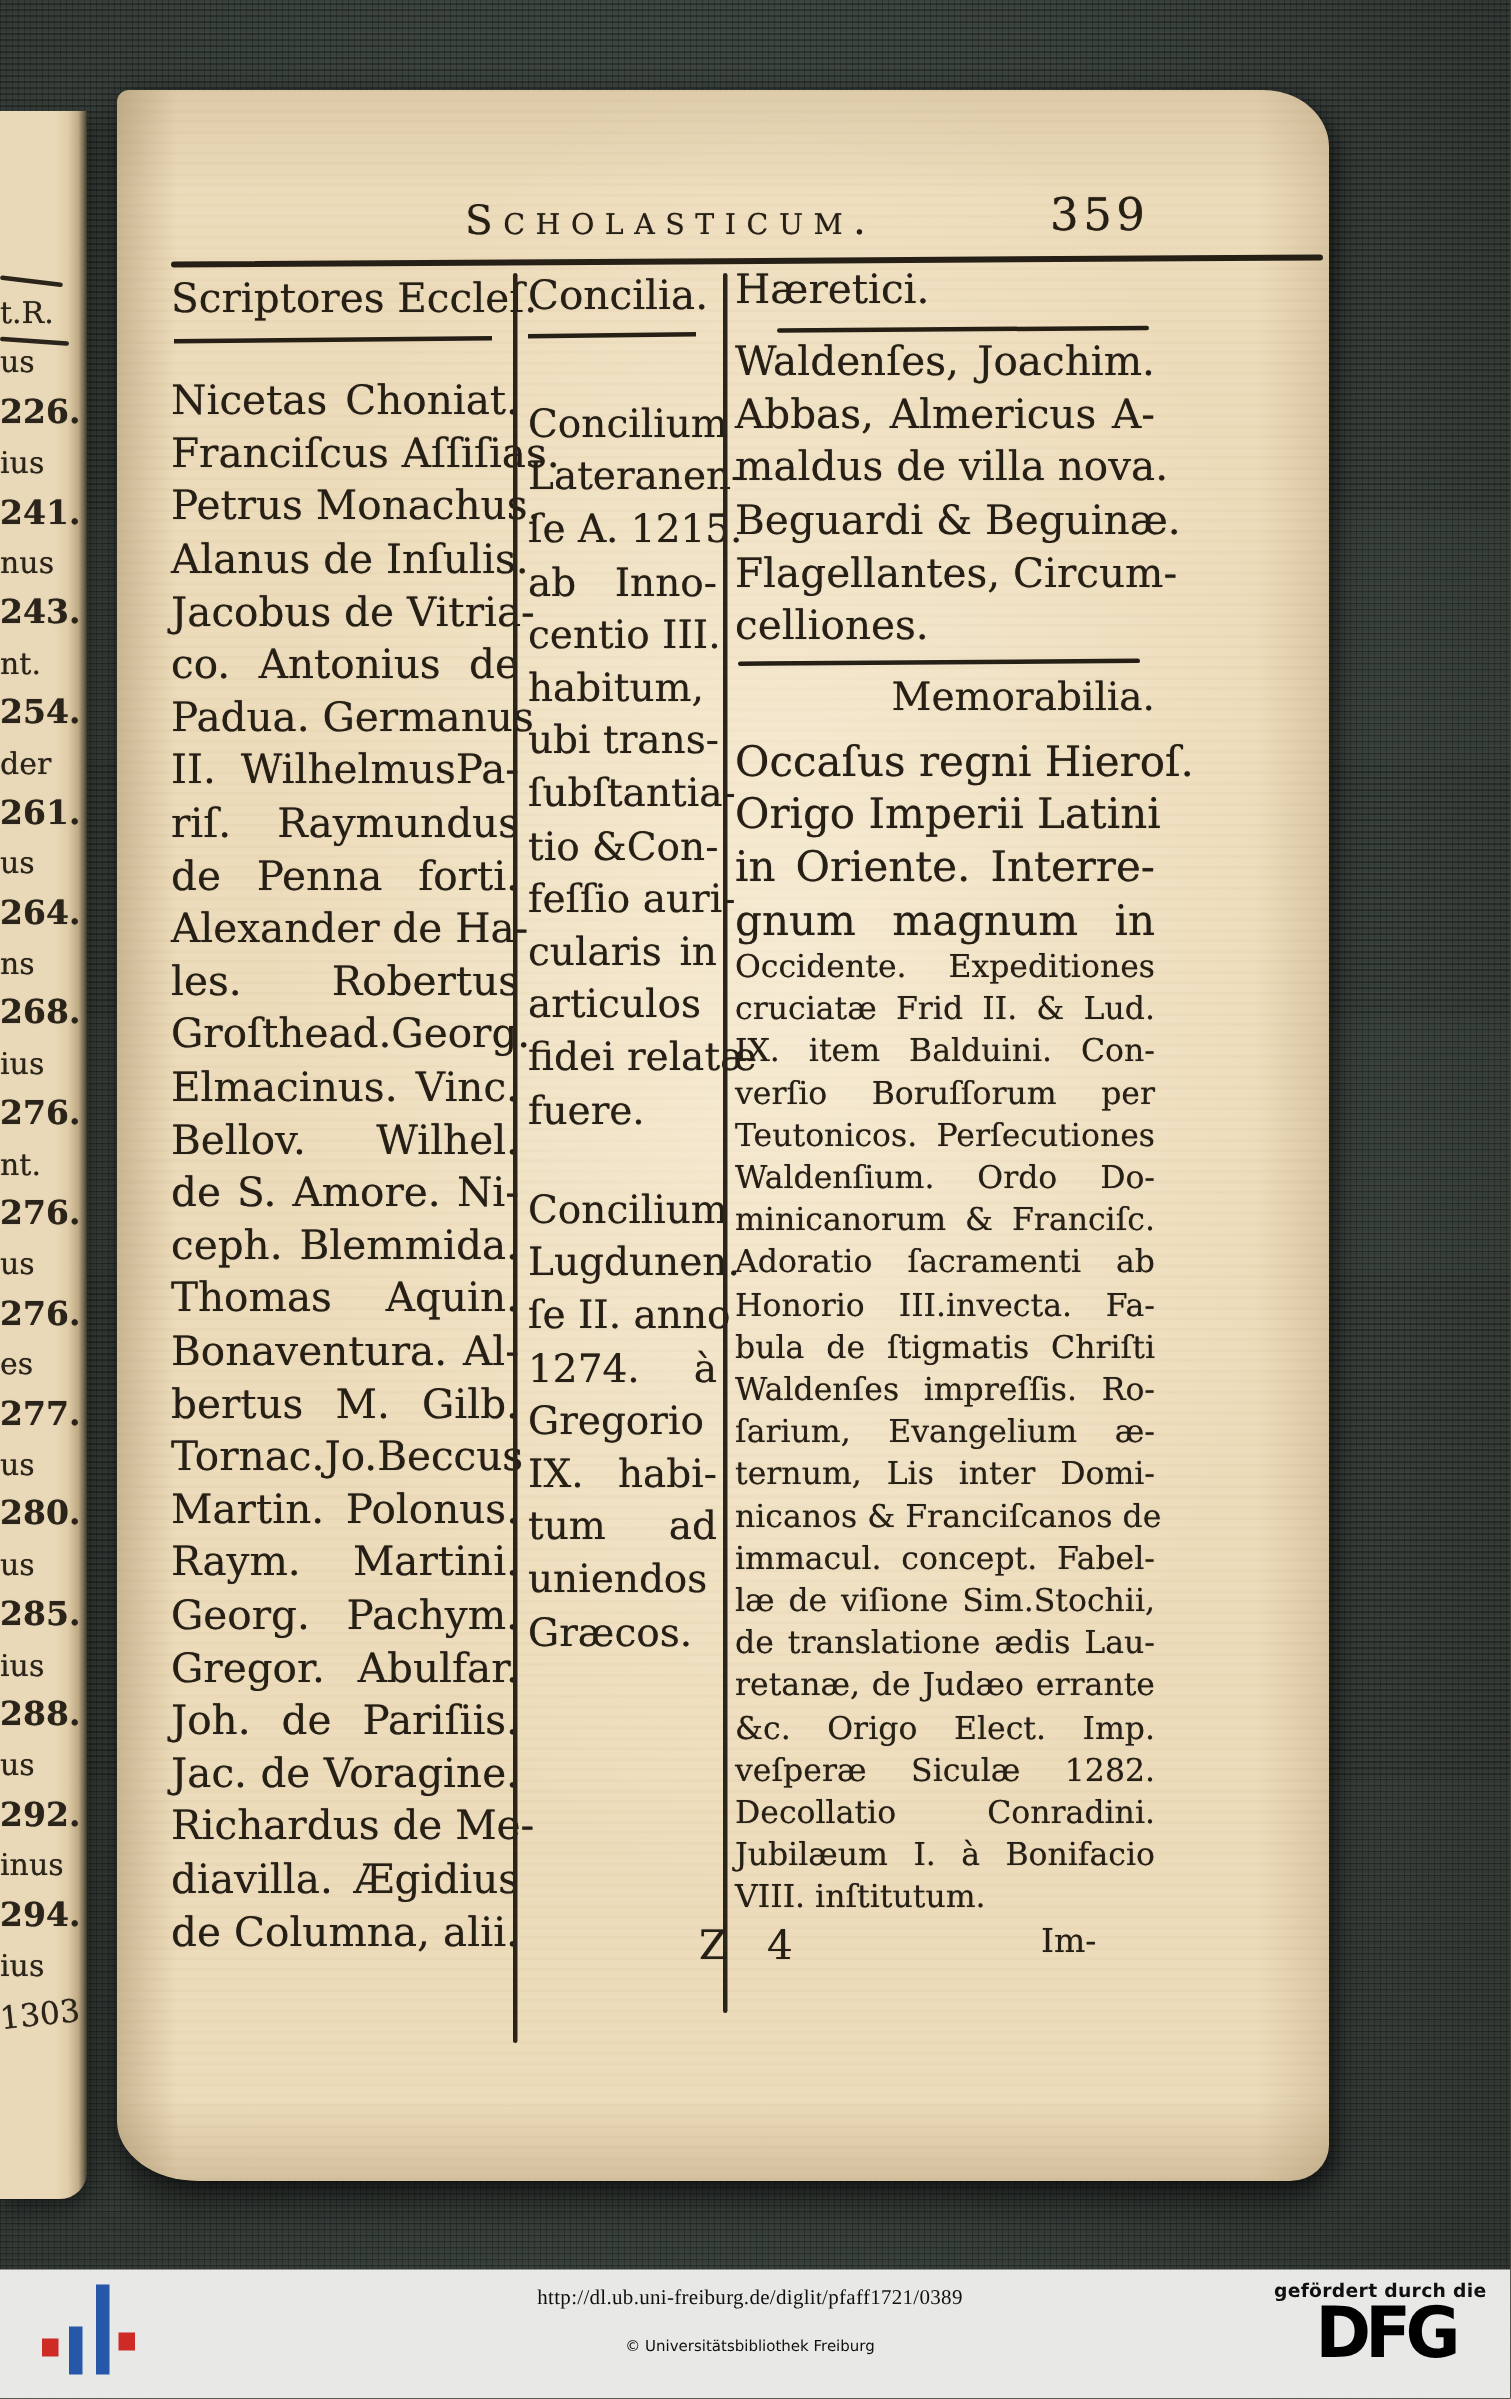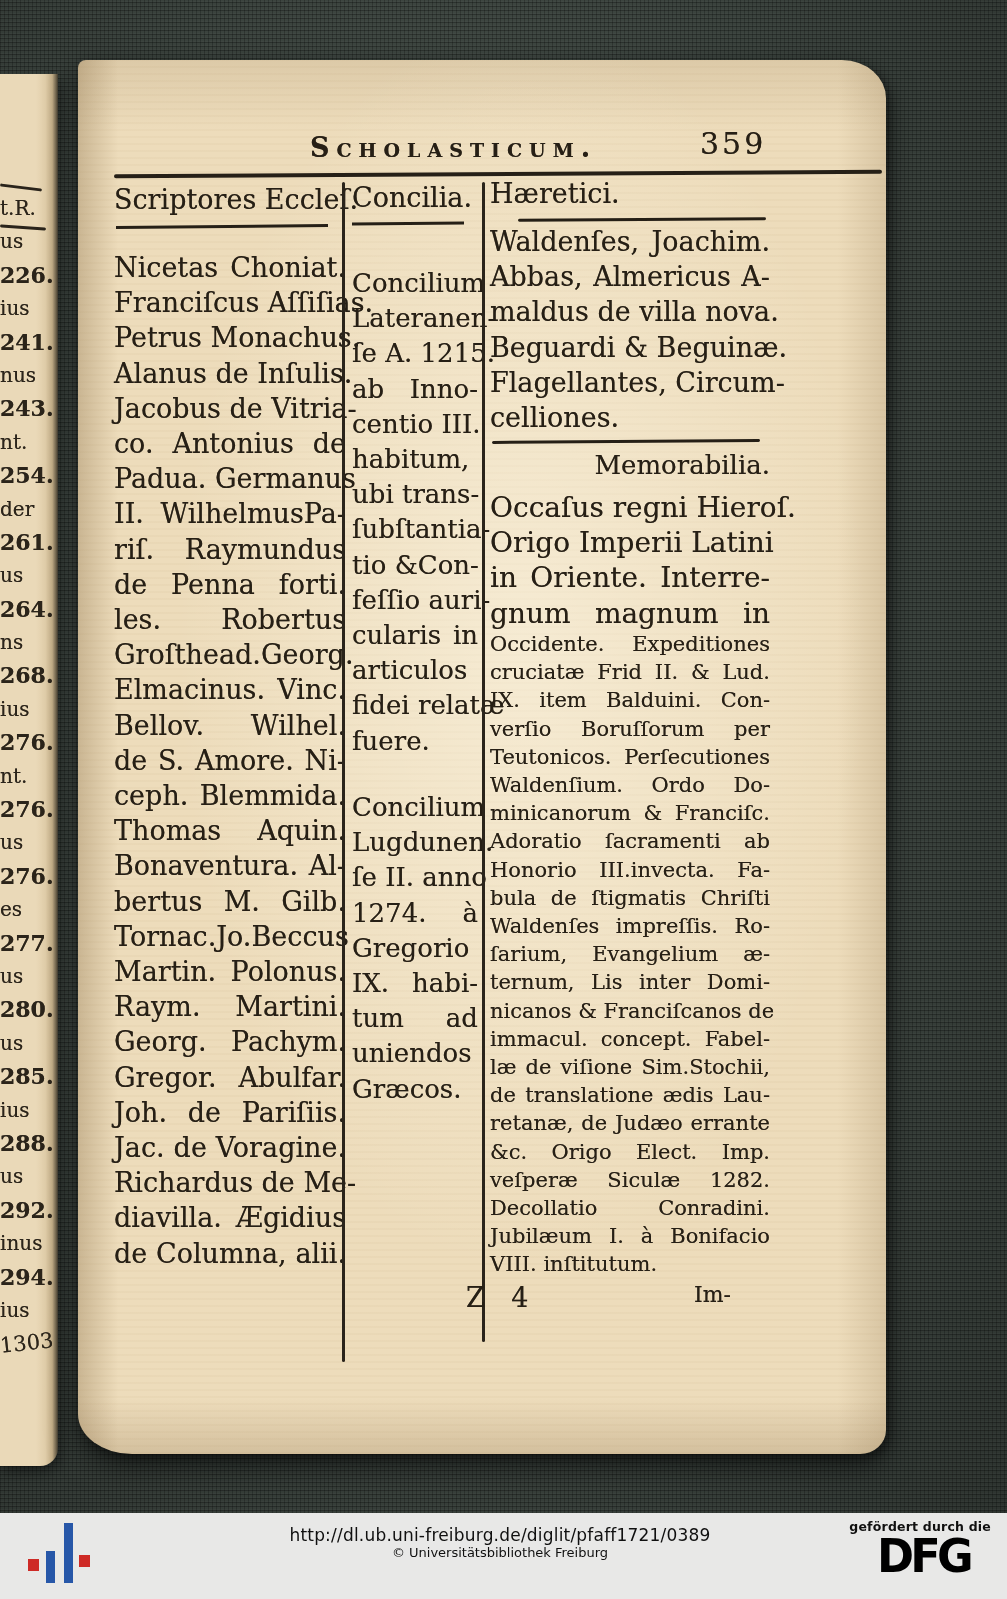--- a/index.html
+++ b/index.html
@@ -35,21 +35,21 @@
       radial-gradient(ellipse at 55% 42%, rgba(255,250,235,.5) 0%, rgba(255,248,230,0) 55%),
       repeating-linear-gradient(0deg, rgba(165,135,85,.05) 0 2px, transparent 2px 7px),
       linear-gradient(90deg, rgba(120,92,52,.30) 0%, rgba(120,92,52,0) 5%, rgba(120,92,52,0) 94%, rgba(120,92,52,.18) 100%),
       linear-gradient(0deg, rgba(120,92,52,.22) 0%, rgba(120,92,52,0) 4%, rgba(120,92,52,0) 95%, rgba(120,92,52,.14) 100%);
     border-radius:8px 44px 26px 54px / 8px 38px 24px 40px;
     box-shadow:0 12px 30px rgba(0,0,0,.55), 4px 4px 10px rgba(0,0,0,.35);
     color:#261f15;
   }
   .page *{text-shadow:0 0 .5px rgba(38,31,21,.65);}
   .head-title{position:absolute;left:232px;top:72px;font-size:27px;letter-spacing:7px;
-    font-variant:small-caps;font-variant-caps:small-caps;font-weight:bold;}
+    font-variant:small-caps;font-variant-caps:small-caps;}
   .page-number{position:absolute;left:622px;top:66px;font-size:30px;letter-spacing:3px;}
   .rule{position:absolute;background:#251f16;border-radius:2px;}
   .head-rule{left:36px;top:112px;width:768px;height:4px;transform:rotate(-.35deg);}
   .vrule{position:absolute;width:3px;background:#2a241b;border-radius:2px;}
   .v1{left:264px;top:122px;height:1180px;}
   .v2{left:404px;top:122px;height:1160px;}
   .col{position:absolute;}
   .col-header{font-size:27px;white-space:nowrap;}
   .line{white-space:nowrap;text-align:justify;text-align-last:justify;}
   .line.end{text-align-last:left;}
@@ -77,22 +77,22 @@
   
   .footer{position:absolute;left:0;top:1513px;width:1007px;height:86px;background:#e8e8e7;
     font-family:"DejaVu Sans", sans-serif;color:#101010;}
   .ub-logo{position:absolute;left:24px;top:10px;width:76px;height:66px;}
   .ub-bar{position:absolute;}
   .ub-b1{left:40px;top:0;width:9px;height:60px;background:#2757a8;}
   .ub-b2{left:22px;top:28px;width:9px;height:32px;background:#2757a8;}
   .ub-r1{left:4px;top:36px;width:11px;height:12px;background:#ce2a26;}
   .ub-r2{left:55px;top:32px;width:11px;height:12px;background:#ce2a26;}
   .footer-center{position:absolute;left:150px;width:700px;top:12px;text-align:center;}
-  .footer-url{font-size:17px;letter-spacing:.2px;}
-  .footer-copyright{font-size:13px;margin-top:0;}
+  .footer-url{font-size:14px;letter-spacing:.2px;font-family:Liberation Serif, serif;}
+  .footer-copyright{font-size:10px;margin-top:18px;}
   .dfg{position:absolute;right:16px;top:6px;text-align:center;}
   .dfg-caption{font-size:12.5px;font-weight:700;letter-spacing:.2px;}
   .dfg-logo{font-size:47px;font-weight:900;letter-spacing:-4px;line-height:.95;
     transform:scaleX(.95);transform-origin:right;color:#000;}
 </style>
 </head>
 <body>
 
 <div class="stage">
 
@@ -150,20 +150,21 @@
           <div class="line">Nicetas Choniat.</div>
           <div class="line">Franciſcus Aſſiſias.</div>
           <div class="line">Petrus Monachus.</div>
           <div class="line">Alanus de Inſulis.</div>
           <div class="line">Jacobus de Vitria-</div>
           <div class="line">co. Antonius de</div>
           <div class="line">Padua. Germanus</div>
           <div class="line">II. WilhelmusPa-</div>
           <div class="line">riſ. Raymundus</div>
           <div class="line">de Penna forti.</div>
+          <div class="line">Alexander de Ha-</div>
           <div class="line">les. Robertus</div>
           <div class="line">Groſthead.Georg.</div>
           <div class="line">Elmacinus. Vinc.</div>
           <div class="line">Bellov. Wilhel.</div>
           <div class="line">de S. Amore. Ni-</div>
           <div class="line">ceph. Blemmida.</div>
           <div class="line">Thomas Aquin.</div>
           <div class="line">Bonaventura. Al-</div>
           <div class="line">bertus M. Gilb.</div>
           <div class="line">Tornac.Jo.Beccus</div>

